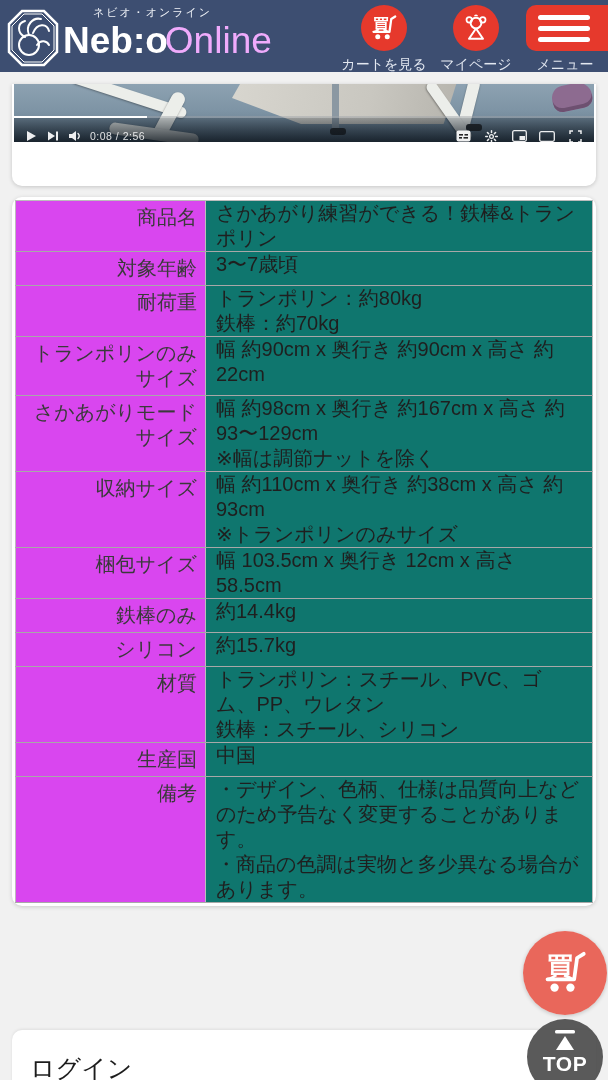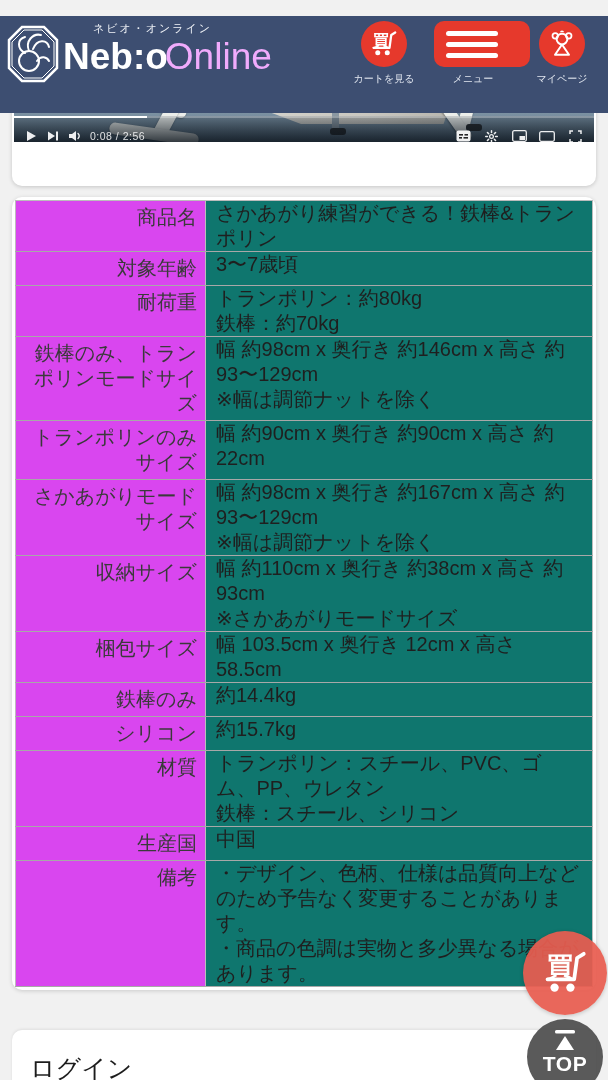--- a/index.html
+++ b/index.html
@@ -5,43 +5,43 @@
   * { margin:0; padding:0; box-sizing:border-box; }
   html,body { width:608px; height:1080px; }
   body {
     position:relative; overflow:hidden;
     background:#f1f1f1;
     font-family:"Liberation Sans","DejaVu Sans",sans-serif;
     color:#1f1f1f;
   }
   
   .site-header {
-    position:absolute; top:0; left:0; width:608px; height:97px;
-    background:#3d4e71; z-index:10;margin-top:16px;
+    position:absolute; top:0; left:0; width:608px; height:72px;
+    background:#3d4e71; z-index:10;
   }
   .logo { position:absolute; left:7px; top:5px; display:flex; align-items:flex-start; cursor:pointer; }
   .logo-octagon { width:52px; height:58px; margin-top:4px; }
   .brand-text { margin-left:4px; }
   .brand-jp { font-size:11px; color:#f0f3f8; letter-spacing:2px; margin-left:30px; }
   .brand-en { font-size:37px; font-weight:bold; color:#ffffff; line-height:1.15; letter-spacing:0; }
   .brand-en .online { color:#f0abfc; font-weight:400; margin-left:-3px; }
   .header-nav { position:absolute; right:0; top:5px; display:flex; }
   .nav-item { width:92px; text-align:center; cursor:pointer; }
   .nav-item.menu { width:86px; }
   .nav-circle {
     width:46px; height:46px; border-radius:50%; background:#e6392c;
     margin:0 auto 5px; display:flex; align-items:center; justify-content:center;
   }
   .nav-rect {
     width:96px; height:46px; border-radius:10px; background:#e6392c;
     margin:0 0 5px 4px; display:flex; flex-direction:column; align-items:flex-start;
     justify-content:center; gap:6px; padding-left:12px;
   }
   .nav-rect .bar { width:52px; height:5px; border-radius:3px; background:#fff; }
-  .nav-label { font-size:10px; color:#e2e7f0; }
+  .nav-label { font-size:14px; color:#e2e7f0; }
   
   .video-card {
     position:absolute; top:84px; left:12px; width:584px; height:102px;
     background:#fff; border-radius:0 0 10px 10px;
     box-shadow:0 1px 4px rgba(0,0,0,.18); padding:0 2px; z-index:5;
   }
   .video-frame { position:relative; width:580px; height:58px; overflow:hidden; background:linear-gradient(180deg,#8da2b2 0%,#7e94a5 45%,#5f7486 100%); }
   .tube { position:absolute; background:#eceeea; border-radius:10px; box-shadow:0 1px 2px rgba(0,0,0,.35); }
   .tube.t1 { width:120px; height:11px; left:55px; top:6px; transform:rotate(18deg); }
   .tube.t2 { width:14px; height:52px; left:148px; top:6px; transform:rotate(28deg); border-radius:8px; }
@@ -129,40 +129,40 @@
         <svg width="30" height="30" viewBox="0 0 24 24">
           <text x="9.5" y="13.5" font-size="13" font-weight="bold" fill="#fff" text-anchor="middle" font-family="'DejaVu Sans',sans-serif">買</text>
           <path d="M21 2.8 L17.8 4.8 L16.4 15 L3.6 15" fill="none" stroke="#fff" stroke-width="1.8" stroke-linecap="round" stroke-linejoin="round"></path>
           <circle cx="7" cy="19" r="2" fill="#fff"></circle>
           <circle cx="14.6" cy="19" r="2" fill="#fff"></circle>
         </svg>
       </div>
       <div class="nav-label">カートを見る</div>
     </div>
 
-    <div class="nav-item menu">
-      <div class="nav-rect">
-        <span class="bar"></span>
-          <span class="bar"></span>
-          <span class="bar"></span>
-      </div>
-      <div class="nav-label">メニュー</div>
-    </div>
-
     <div class="nav-item">
       <div class="nav-circle">
         <svg width="30" height="30" viewBox="0 0 24 24">
           <circle cx="12" cy="8" r="4.3" fill="none" stroke="#fff" stroke-width="1.6"></circle>
           <circle cx="6.6" cy="5.4" r="2.2" fill="none" stroke="#fff" stroke-width="1.4"></circle>
           <circle cx="17.4" cy="5.4" r="2.2" fill="none" stroke="#fff" stroke-width="1.4"></circle>
           <path d="M11 2.6 C11 1.4 13 1.4 13 2.6" fill="none" stroke="#fff" stroke-width="1.2"></path>
           <path d="M12 12.4 L6.4 20.6 L17.6 20.6 Z" fill="none" stroke="#fff" stroke-width="1.6" stroke-linejoin="round"></path>
         </svg>
       </div>
       <div class="nav-label">マイページ</div>
+    </div>
+
+    <div class="nav-item menu">
+      <div class="nav-rect">
+        <span class="bar"></span>
+          <span class="bar"></span>
+          <span class="bar"></span>
+      </div>
+      <div class="nav-label">メニュー</div>
     </div>
   </nav>
 </header>
 
 <section class="video-card">
   <div class="video-frame">
     <div class="tube t1"></div>
     <div class="tube t2"></div>
     <div class="tube t3"></div>
     <div class="cover"></div>
@@ -263,41 +263,36 @@
     <th>対象年齢</th>
     <td>3〜7歳頃</td>
   </tr>
 
   <tr>
     <th>耐荷重</th>
     <td>トランポリン：約80kg
 鉄棒：約70kg</td>
   </tr>
 
-  <tr>
-    <th>鉄棒のみ、トランポリンモードサイズ</th>
-    <td>幅 約98cm x 奥行き 約146cm x 高さ 約93〜129cm
-※幅は調節ナットを除く</td>
-  </tr>
 
   <tr>
     <th>トランポリンのみサイズ</th>
     <td>幅 約90cm x 奥行き 約90cm x 高さ 約22cm</td>
   </tr>
 
   <tr>
     <th>さかあがりモードサイズ</th>
     <td>幅 約98cm x 奥行き 約167cm x 高さ 約93〜129cm
 ※幅は調節ナットを除く</td>
   </tr>
 
   <tr>
     <th>収納サイズ</th>
     <td>幅 約110cm x 奥行き 約38cm x 高さ 約93cm
-※さかあがりモードサイズ</td>
+※トランポリンのみサイズ</td>
   </tr>
 
   <tr>
     <th>梱包サイズ</th>
     <td>幅 103.5cm x 奥行き 12cm x 高さ 58.5cm</td>
   </tr>
 
   <tr>
     <th>鉄棒のみ</th>
     <td>約14.4kg</td>

